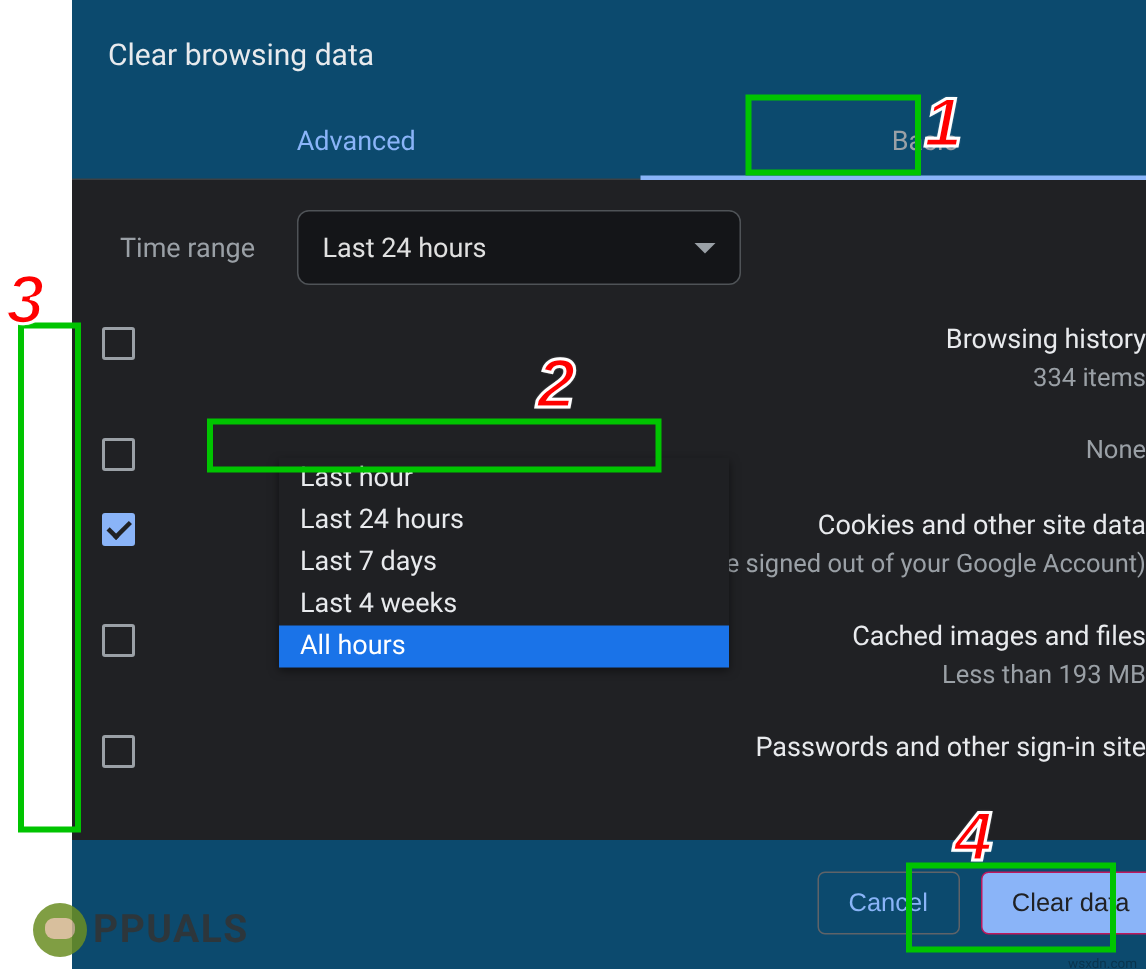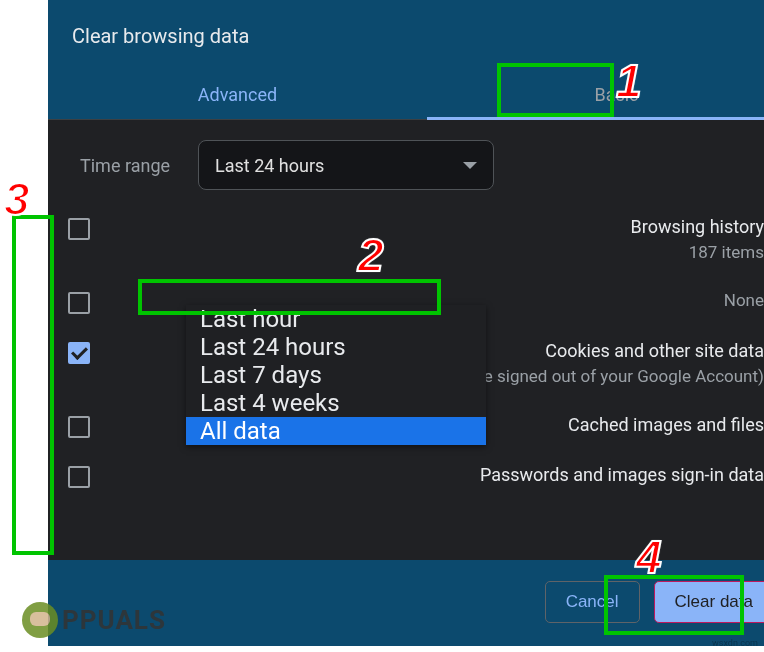--- a/index.html
+++ b/index.html
@@ -122,21 +122,21 @@
     position: absolute;
     top: 185px;
     left: 138px;
     width: 300px;
     background: #1f2023;
     z-index: 10;
     box-shadow: 0 2px 6px rgba(0,0,0,.5);
   }
   .dropdown-item {
     padding: 2px 14px;
-    font-size: 24px;
+    font-size: 18px;
     color: #e8eaed;
     line-height: 24px;
     cursor: pointer;
   }
   .dropdown-item.selected {
     background: #1a73e8;
     color: #fff;
   }
   .items {
     padding: 24px 20px 0 20px;
@@ -285,64 +285,65 @@
           <div class="select-value">Last 24 hours</div>
           <div class="select-arrow"></div>
         </div>
       </div>
 
       <div class="items">
         <div class="item">
           <div class="checkbox"></div>
           <div class="item-text">
             <div class="item-title">Browsing history</div>
-            <div class="item-sub">187 items</div>
+            <div class="item-sub">334 items</div>
           </div>
         </div>
         <div class="item">
           <div class="checkbox"></div>
           <div class="item-text">
             <div class="item-sub">None</div>
           </div>
         </div>
         <div class="item">
           <div class="checkbox checked"></div>
           <div class="item-text">
             <div class="item-title">Cookies and other site data</div>
             <div class="item-sub">From 104 sites (you won't be signed out of your Google Account)</div>
           </div>
         </div>
         <div class="item">
           <div class="checkbox"></div>
           <div class="item-text">
             <div class="item-title">Cached images and files</div>
+            <div class="item-sub">Less than 193 MB</div>
           </div>
         </div>
         <div class="item">
           <div class="checkbox"></div>
           <div class="item-text">
-            <div class="item-title">Passwords and images sign-in data</div>
+            <div class="item-title">Passwords and other sign-in site</div>
             <div class="item-sub"></div>
           </div>
         </div>
       </div>
     </div>
 
     <div class="scrollbar-track">
       <div class="scrollbar-up">▲</div>
       <div class="scrollbar-thumb"></div>
       <div class="scrollbar-down">▼</div>
     </div>
 
     <div class="dropdown">
       <div class="dropdown-item">Last hour</div>
       <div class="dropdown-item">Last 24 hours</div>
       <div class="dropdown-item">Last 7 days</div>
       <div class="dropdown-item">Last 4 weeks</div>
-      <div class="dropdown-item selected">All data</div>
+      <div class="dropdown-item selected">All hours</div>
     </div>
   </div>
 
   <div class="footer">
     <button class="btn-cancel">Cancel</button>
     <button class="btn-primary">Clear data</button>
   </div>
 </div>
 
 <div class="anno-box" style="left:497px; top:63px; width:117px; height:54px;"></div>

